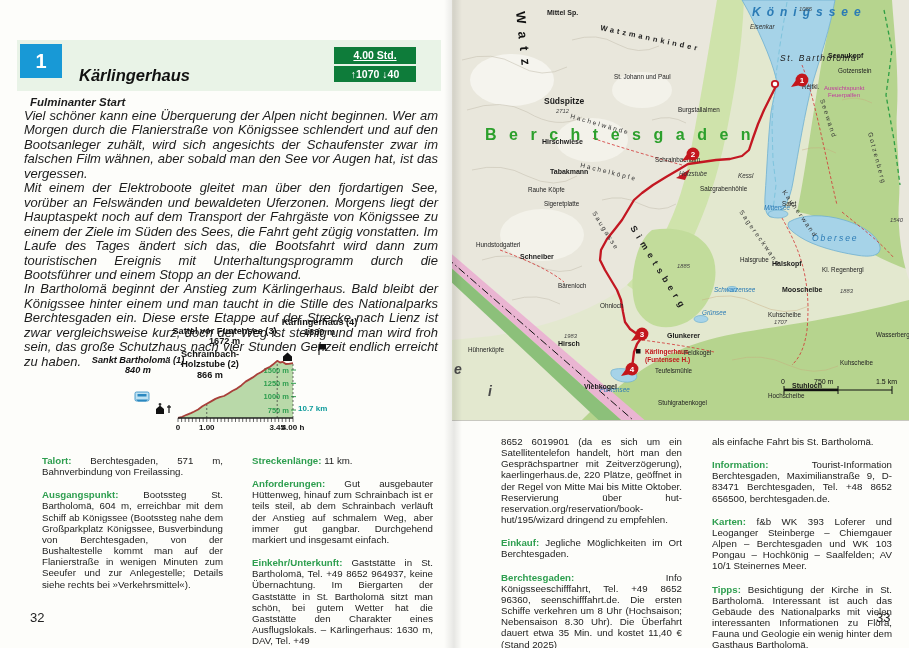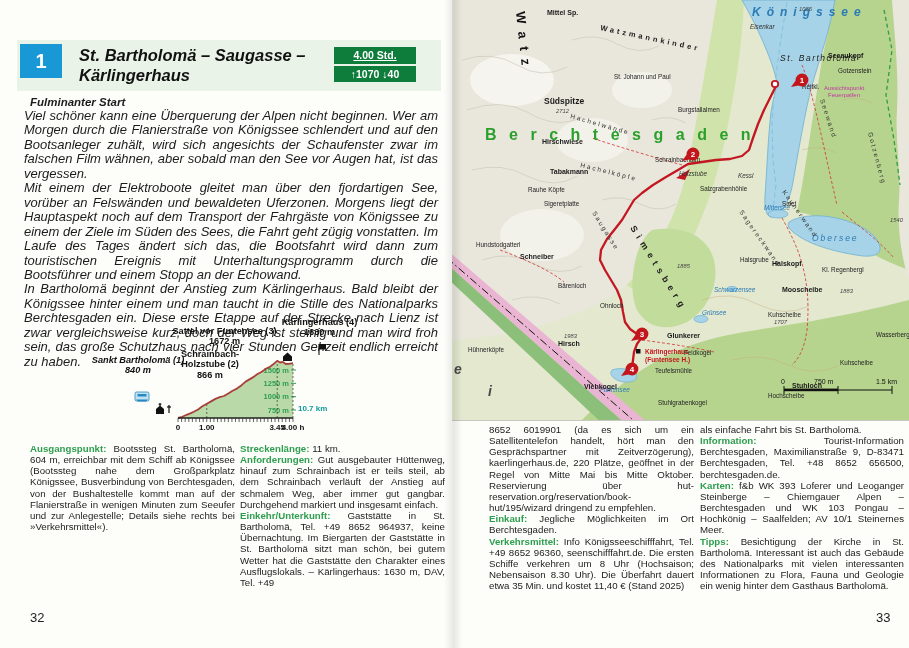--- a/index.html
+++ b/index.html
@@ -10,21 +10,21 @@
   .stagebox{left:20px;top:44px;width:42px;height:34px;background:#1899d6;color:#fff;font-weight:bold;font-size:20px;display:flex;align-items:center;justify-content:center;}
   .title{left:79px;top:45px;width:250px;font-weight:bold;font-style:italic;font-size:16.5px;line-height:20px;color:#111;}
   .badge{left:334px;width:82px;height:16.5px;background:#0e7c3a;color:#fff;font-weight:bold;font-size:10.5px;display:flex;align-items:center;justify-content:center;}
   .badge.b1{top:47px;text-decoration:underline;} .badge.b2{top:65.5px;}
   
   .introhead{left:30px;top:96px;font-weight:bold;font-style:italic;font-size:11.5px;}
   .intro{left:24px;top:109px;width:414px;font-style:italic;font-size:13px;line-height:14.45px;text-align:justify;}
   .intro p{margin:0;}
   
   .infocol{font-size:9.7px;line-height:11.15px;text-align:justify;}
-  .infocol p.inf{margin:0;}
+  .infocol p.inf{margin:12px;}
   .kw{color:#2e9e4f;font-weight:bold;}
   .c1{left:30px;top:443px;width:205px;}
   .c2{left:240px;top:443px;width:205px;}
   .c3{left:489px;top:424px;width:205px;}
   .c4{left:700px;top:424px;width:204px;}
   .pnum{font-size:13px;color:#222;}
   .pl{left:30px;top:610px;} .pr{left:876px;top:610px;}
   
   .profile{left:28px;top:313px;width:420px;height:122px;}
   .pfgreen{font-size:7.5px;fill:#2e9e4f;font-weight:bold;}
@@ -59,21 +59,21 @@
   .gutter{left:444px;top:0;width:18px;height:648px;background:linear-gradient(90deg,rgba(0,0,0,0) 0%,rgba(0,0,0,0.07) 45%,rgba(0,0,0,0.09) 55%,rgba(0,0,0,0) 100%);}
 </style>
 </head>
 <body>
 
 <div class="abs band"></div>
 <div class="abs stagebox">
     <span>1</span>
   </div>
 <div class="abs title">
-  <span>St. Bartholomä – Saugasse –</span><br>
+  <br>
   <span>Kärlingerhaus</span>
 </div>
 <div class="abs badge b1">4.00 Std.</div>
 <div class="abs badge b2">↑1070 ↓40</div>
 
 <div class="abs introhead">Fulminanter Start</div>
 <div class="abs intro">
     <p>Viel schöner kann eine Überquerung der Alpen nicht beginnen. Wer am Morgen durch die Flanierstraße von Königssee schlendert und auf den Bootsanleger zuhält, wird sich angesichts der Schaufenster zwar im falschen Film wähnen, aber sobald man den See vor Augen hat, ist das vergessen.</p>
     <p>Mit einem der Elektroboote gleitet man über den fjordartigen See, vorüber an Felswänden und bewaldeten Uferzonen. Morgens liegt der Hauptaspekt noch auf dem Transport der Fahrgäste von Königssee zu einem der Ziele im Süden des Sees, die Fahrt geht zügig vonstatten. Im Laufe des Tages ändert sich das, die Bootsfahrt wird dann zum touristischen Ereignis mit Unterhaltungsprogramm durch die Bootsführer und einem Stopp an der Echowand.</p>
     <p>In Bartholomä beginnt der Anstieg zum Kärlingerhaus. Bald bleibt der Königssee hinter einem und man taucht in die Stille des Nationalparks Berchtesgaden ein. Diese erste Etappe auf der Strecke nach Lienz ist zwar vergleichsweise kurz, doch der Weg ist steinig und man wird froh sein, das große Schutzhaus nach vier Stunden Gehzeit endlich erreicht zu haben.</p>
@@ -172,20 +172,21 @@
 <div class="abs wplabel wp3">
   <span>Sattel vor Funtensee (3)</span><br>
   <span>1672 m</span>
 </div>
 <div class="abs wplabel wp4">
   <span>Kärlingerhaus (4)</span><br>
   <span>1630 m</span>
 </div>
 
 <div class="abs infocol c1">
+    <p class="inf"><b class="kw">Talort: </b>Berchtesgaden, 571 m, Bahnverbindung von Freilassing.</p>
     <p class="inf"><b class="kw">Ausgangspunkt: </b>Bootssteg St. Bartholomä, 604 m, erreichbar mit dem Schiff ab Königssee (Bootssteg nahe dem Großparkplatz Königssee, Busverbindung von Berchtesgaden, von der Bushaltestelle kommt man auf der Flanierstraße in wenigen Minuten zum Seeufer und zur Anlegestelle; Details siehe rechts bei »Verkehrsmittel«).</p>
   </div>
 <div class="abs infocol c2">
     <p class="inf"><b class="kw">Streckenlänge: </b>11 km.</p>
     <p class="inf"><b class="kw">Anforderungen: </b>Gut ausgebauter Hüttenweg, hinauf zum Schrainbach ist er teils steil, ab dem Schrainbach verläuft der Anstieg auf schmalem Weg, aber immer gut gangbar. Durchgehend markiert und insgesamt einfach.</p>
     <p class="inf"><b class="kw">Einkehr/Unterkunft: </b>Gaststätte in St. Bartholomä, Tel. +49 8652 964937, keine Übernachtung. Im Biergarten der Gaststätte in St. Bartholomä sitzt man schön, bei gutem Wetter hat die Gaststätte den Charakter eines Ausflugslokals. – Kärlingerhaus: 1630 m, DAV, Tel. +49</p>
   </div>
 <div class="abs pnum pl">32</div>
 
 <svg class="abs map" viewBox="0 0 457 420">
@@ -348,21 +349,21 @@
     <g>
       <polygon points="169,376 177,365 179,374" fill="#c3161c"></polygon>
       <circle cx="180" cy="369" r="6.4" fill="#c3161c"></circle>
       <text x="180" y="371.8" class="ml-wpnum" text-anchor="middle">4</text>
     </g>
   </svg>
 
 <div class="abs infocol c3">
     <p class="inf">8652 6019901 (da es sich um ein Satellitentelefon handelt, hört man den Gesprächspartner mit Zeitverzögerung), kaerlingerhaus.de, 220 Plätze, geöffnet in der Regel von Mitte Mai bis Mitte Oktober. Reservierung über hut-reservation.org/reservation/book-hut/195/wizard dringend zu empfehlen.</p>
     <p class="inf"><b class="kw">Einkauf: </b>Jegliche Möglichkeiten im Ort Berchtesgaden.</p>
-    <p class="inf"><b class="kw">Verkehrsmittel: </b>Info Königsseeschifffahrt, Tel. +49 8652 96360, seenschifffahrt.de. Die ersten Schiffe verkehren um 8 Uhr (Hochsaison; Nebensaison 8.30 Uhr). Die Überfahrt dauert etwa 35 Min. und kostet 11,40 € (Stand 2025)</p>
+    <p class="inf"><b class="kw">Berchtesgaden: </b>Info Königsseeschifffahrt, Tel. +49 8652 96360, seenschifffahrt.de. Die ersten Schiffe verkehren um 8 Uhr (Hochsaison; Nebensaison 8.30 Uhr). Die Überfahrt dauert etwa 35 Min. und kostet 11,40 € (Stand 2025)</p>
   </div>
 <div class="abs infocol c4">
     <p class="inf">als einfache Fahrt bis St. Bartholomä.</p>
     <p class="inf"><b class="kw">Information: </b>Tourist-Information Berchtesgaden, Maximilianstraße 9, D-83471 Berchtesgaden, Tel. +48 8652 656500, berchtesgaden.de.</p>
     <p class="inf"><b class="kw">Karten: </b>f&amp;b WK 393 Loferer und Leoganger Steinberge – Chiemgauer Alpen – Berchtesgaden und WK 103 Pongau – Hochkönig – Saalfelden; AV 10/1 Steinernes Meer.</p>
     <p class="inf"><b class="kw">Tipps: </b>Besichtigung der Kirche in St. Bartholomä. Interessant ist auch das Gebäude des Nationalparks mit vielen interessanten Informationen zu Flora, Fauna und Geologie ein wenig hinter dem Gasthaus Bartholomä.</p>
   </div>
 <div class="abs pnum pr">33</div>
 
 <div class="abs gutter"></div>

